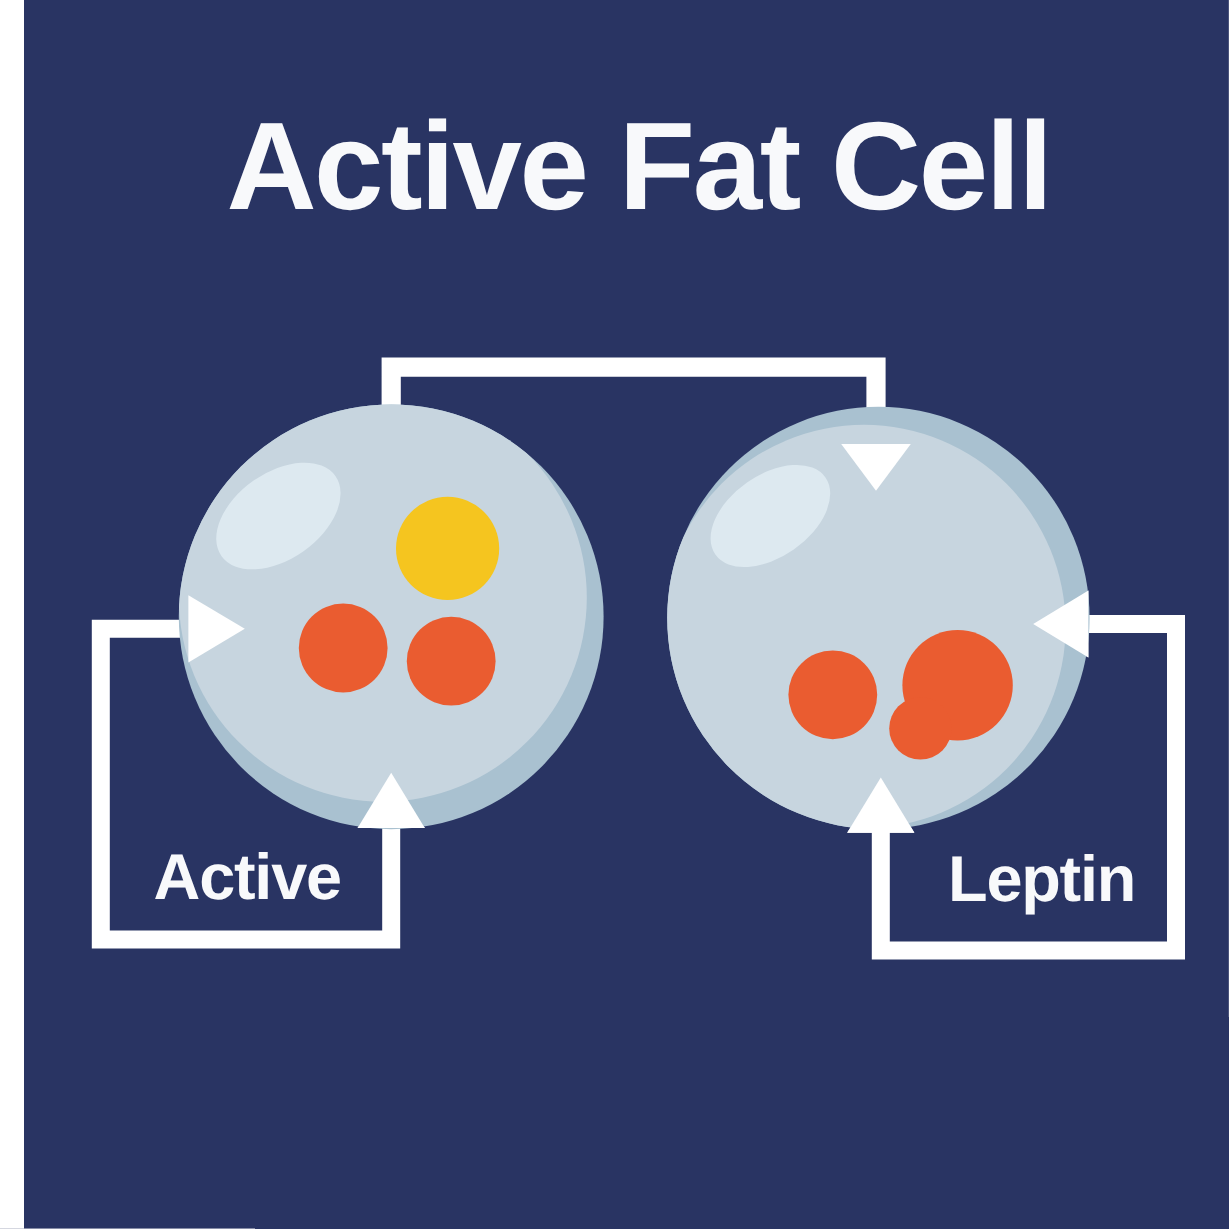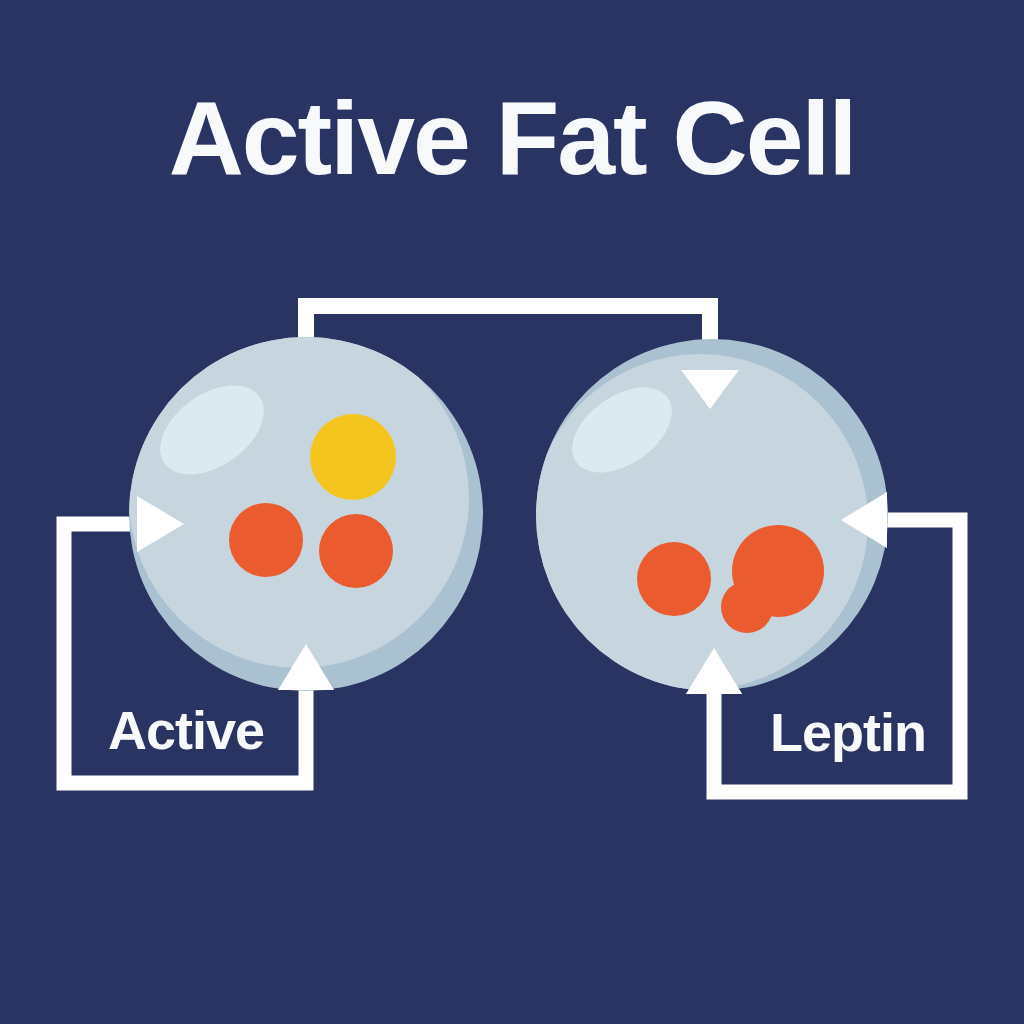--- a/index.html
+++ b/index.html
@@ -7,20 +7,21 @@
     padding: 0;
     width: 1024px;
     height: 1024px;
     overflow: hidden;
     font-family: "Liberation Sans", "DejaVu Sans", sans-serif;
   }
   .stage {
     position: relative;
     width: 912px;
     height: 1024px;
+    padding-left: 20px;
   }
   svg { display: block; }
   text {
     font-family: "Liberation Sans", "DejaVu Sans", sans-serif;
     font-weight: bold;
   }
   .title-text {
     font-size: 104px;
     letter-spacing: -2px;
   }

